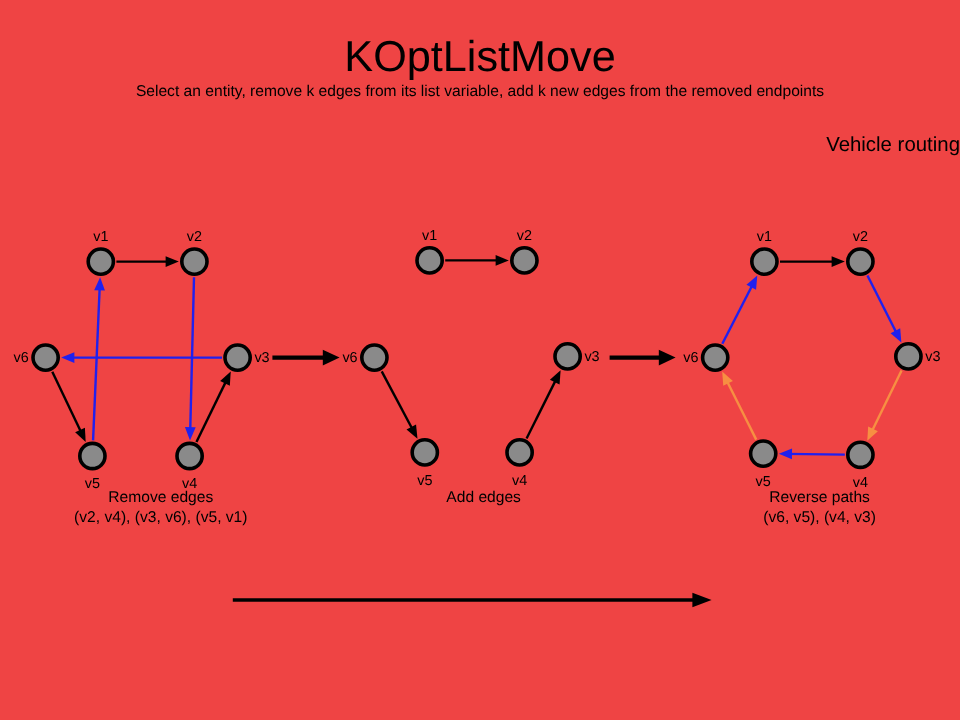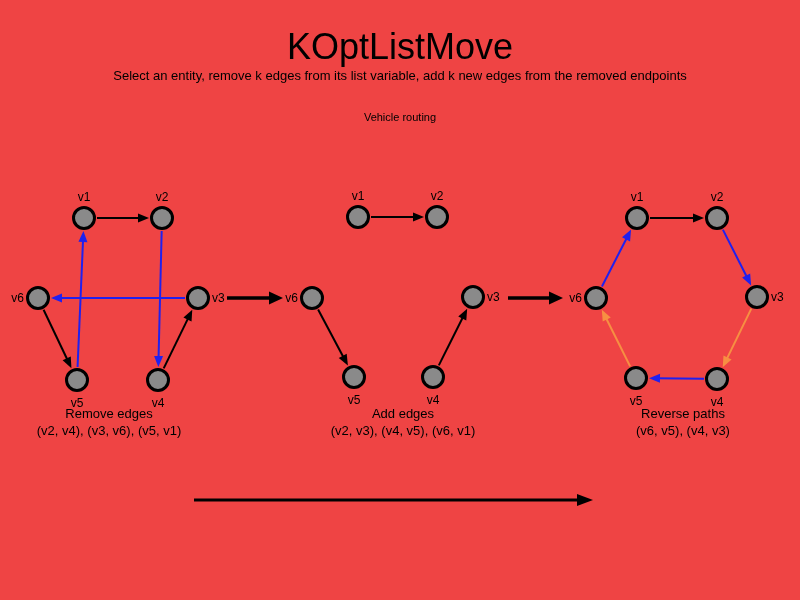--- a/index.html
+++ b/index.html
@@ -4,25 +4,25 @@
 <style>
   html, body { margin: 0; padding: 0; background: #ffffff; }
   .canvas {
     position: relative; width: 800px; height: 600px;
     background: #ef4444; overflow: hidden;
     font-family: "Liberation Sans", sans-serif; color: #000;
   }
   .abs { position: absolute; white-space: nowrap; }
   .title { left: 0; top: 26px; width: 800px; text-align: center; font-size: 36px; }
   .subtitle { left: 0; top: 68px; width: 800px; text-align: center; font-size: 13px; }
-  .section-label { left: 0; top: 111px; width: 800px; text-align: center; font-size: 11px; }
+  .section-label { left: 0; top: 111px; width: 800px; text-align: right; font-size: 17px; }
   .caption { transform: translateX(-50%); font-size: 13px; text-align: center; }
   .cap-line1 { top: 406px; }
   .cap-line2 { top: 423px; }
-  .capx-0 { left: 109px; }
+  .capx-0 { left: 134px; }
   .capx-1 { left: 403px; text-align: right; }
   .capx-2 { left: 683px; text-align: right; }
   .list-text { top: 490px; font-size: 14.5px; }
   .list-before { left: 35px; }
   .list-after { left: 597px; }
   svg#diagram { position: absolute; left: 0; top: 0; }
   svg text { font-family: "Liberation Sans", sans-serif; font-size: 12px; fill: #000; }
 </style>
 </head>
 <body>
@@ -109,17 +109,16 @@
       <polygon points="283,298 269,304.5 269,291.5" fill="#000000"></polygon>
       <line x1="508" y1="298" x2="555.3" y2="298" stroke="#000000" stroke-width="3.5"></line>
       <polygon points="563,298 549,304.5 549,291.5" fill="#000000"></polygon>
       <line x1="194" y1="500" x2="584.2" y2="500" stroke="#000000" stroke-width="3"></line>
       <polygon points="593,500 577,506 577,494" fill="#000000"></polygon>
     </svg>
 
   <div class="abs caption cap-line1 capx-0">Remove edges</div>
   <div class="abs caption cap-line2 capx-0">(v2, v4), (v3, v6), (v5, v1)</div>
   <div class="abs caption cap-line1 capx-1">Add edges</div>
-  <div class="abs caption cap-line2 capx-1">(v2, v3), (v4, v5), (v6, v1)</div>
   <div class="abs caption cap-line1 capx-2">Reverse paths</div>
   <div class="abs caption cap-line2 capx-2">(v6, v5), (v4, v3)</div>
 
 </div>
 
 </body></html>

